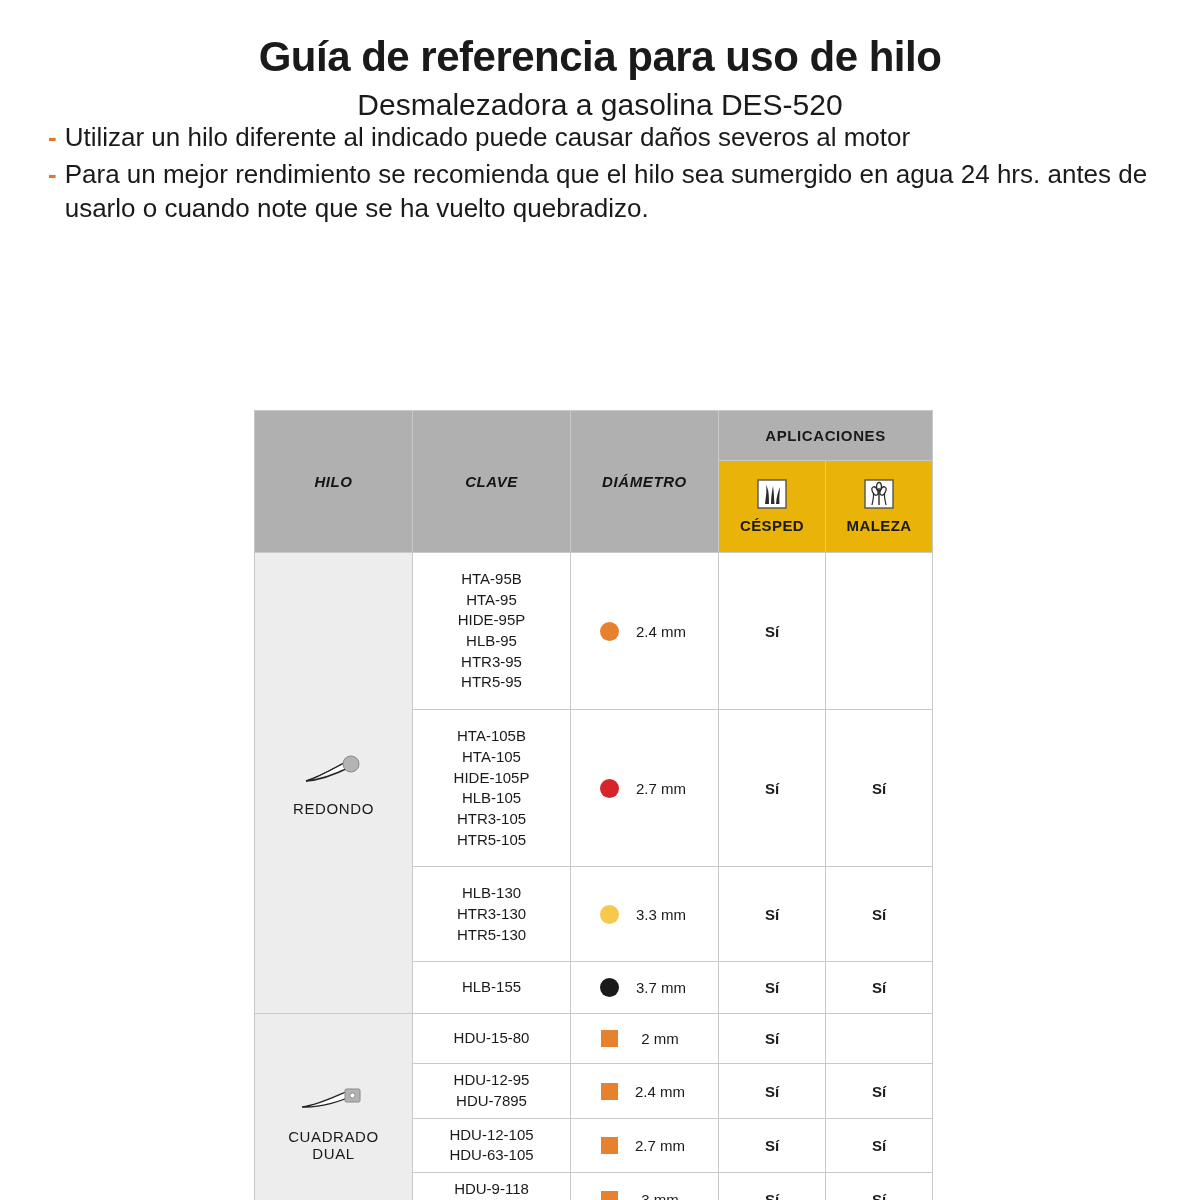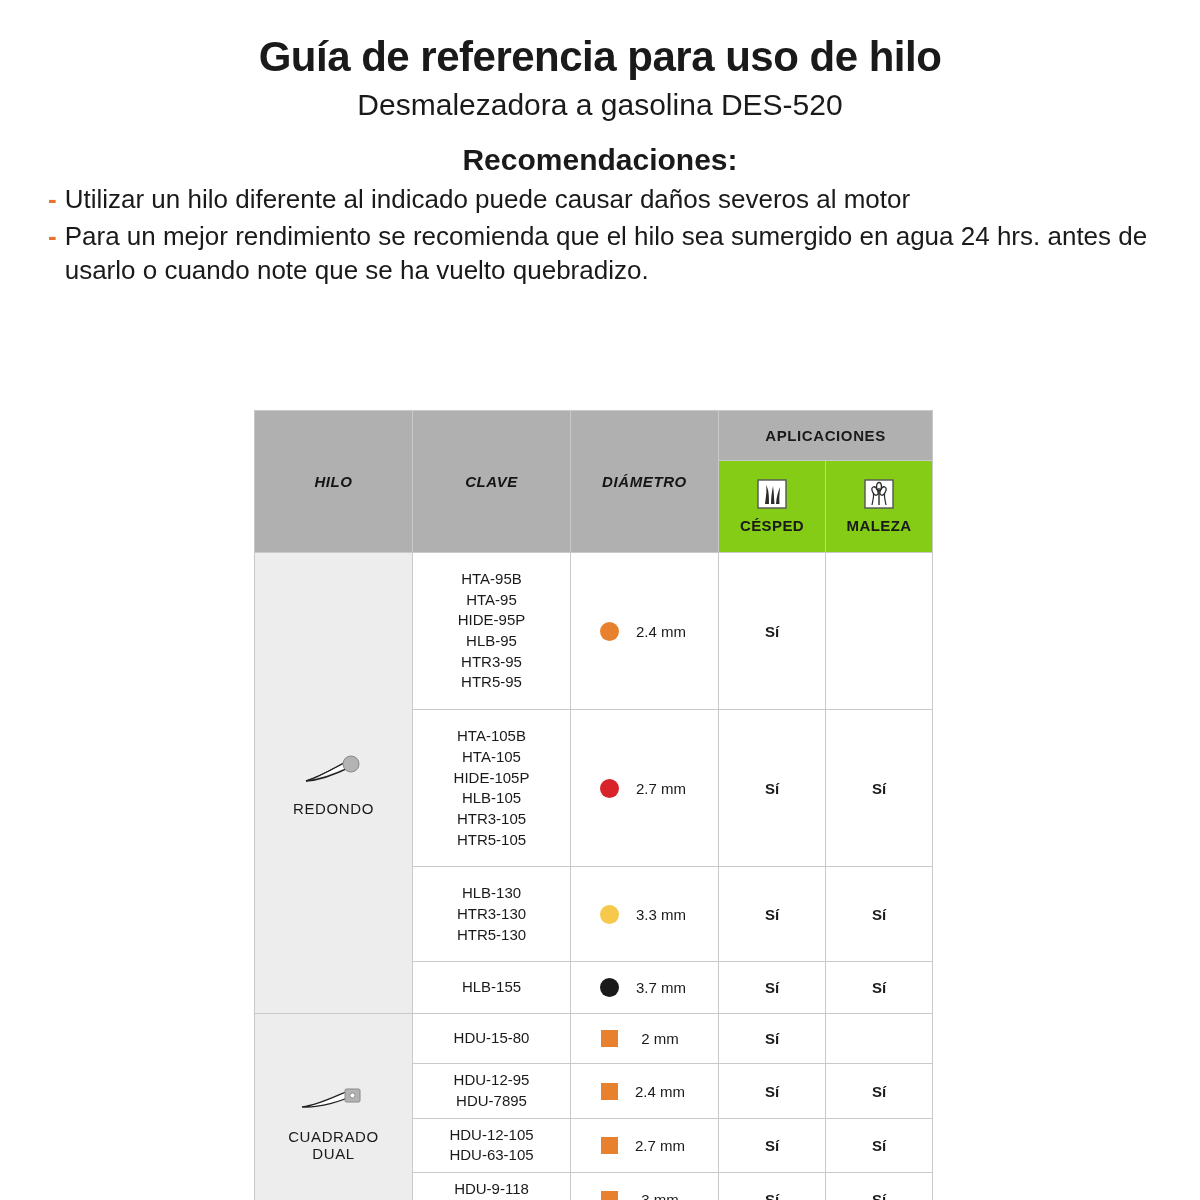--- a/index.html
+++ b/index.html
@@ -86,21 +86,21 @@
     font-size: 15px;
     letter-spacing: 0.6px;
     height: 34px;
   }
   .hdr-main {
     height: 74px;
     font-size: 17px;
     font-style: italic;
   }
   .hdr-sub {
-    background: #84cc16;
+    background: #eab308;
     font-weight: bold;
     font-size: 14.5px;
     letter-spacing: 0.4px;
     height: 92px;
   }
   .cell-light { background: #ededed; }
   .cell-white { background: #ffffff; }
   .keys {
     font-size: 15.5px;
     line-height: 1.38;
@@ -140,21 +140,20 @@
   .icon-box { height: 40px; display: flex; align-items: center; justify-content: center; }
   .app-icon { display: inline-block; }
 </style>
 </head>
 <body>
 
 <div class="page">
 
   <h1 class="title">Guía de referencia para uso de hilo</h1>
   <h2 class="subtitle">Desmalezadora a gasolina DES-520</h2>
-  <h3 class="rec-heading">Recomendaciones:</h3>
 
   <div class="rec-list">
     <div class="rec-item">
       <span class="rec-dash">-</span>
       <span class="rec-text">Utilizar un hilo diferente al indicado puede causar daños severos al motor</span>
     </div>
     <div class="rec-item">
       <span class="rec-dash">-</span>
       <span class="rec-text">Para un mejor rendimiento se recomienda que el hilo sea sumergido en agua 24 hrs. antes de usarlo o cuando note que se ha vuelto quebradizo.</span>
     </div>

